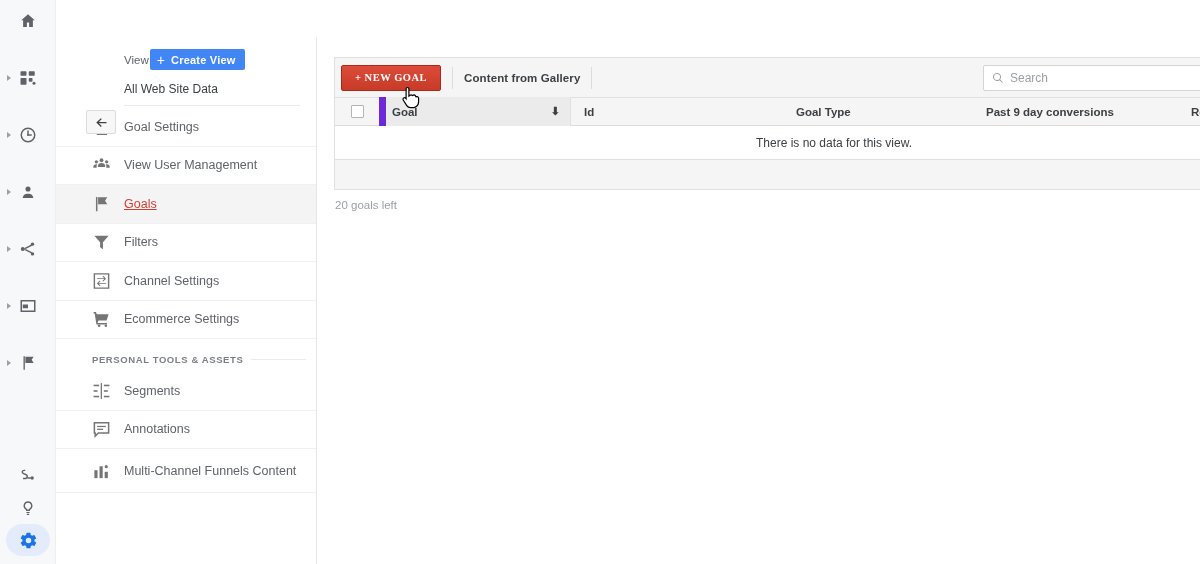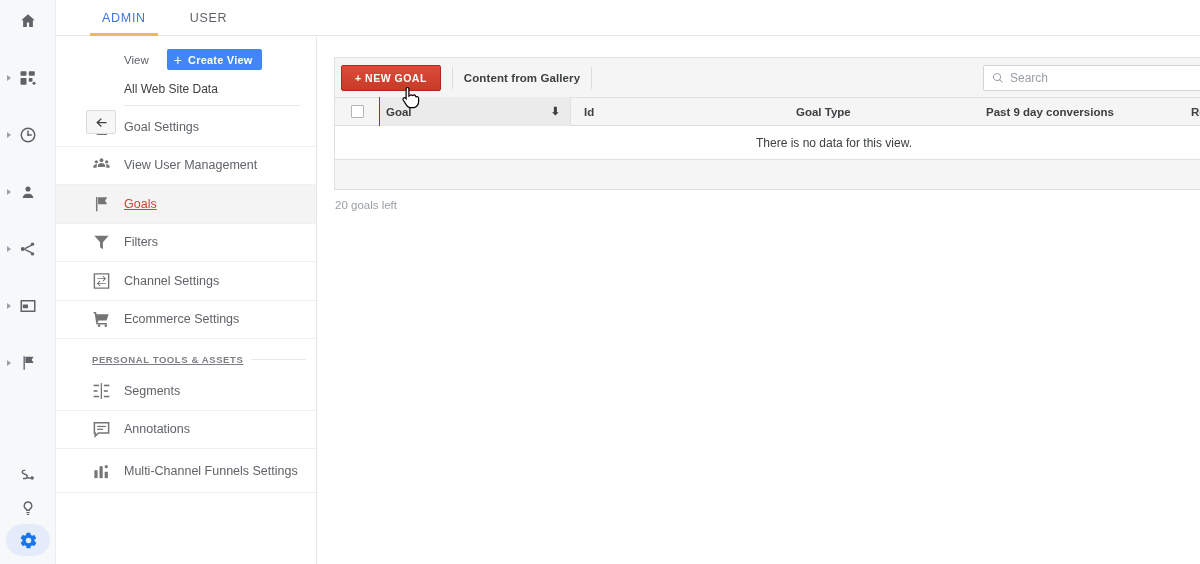--- a/index.html
+++ b/index.html
@@ -56,21 +56,21 @@
     content: ""; position: absolute; left: 10px; right: 10px; bottom: 0;
     height: 3px; background: #e8b96c;
   }
 
   
   .sidebar {
     position: absolute; left: 56px; top: 37px; width: 261px; height: 527px;
     background: #fff; border-right: 1px solid #e4e6e9; overflow: hidden;
   }
   .view-block { padding: 12px 0 0 68px; }
-  .view-row { display: flex; align-items: center; gap: 18px; }
+  .view-row { display: flex; align-items: center; gap: 1px; }
   .view-label { font-size: 11.5px; color: #5f6368; }
   .create-view-btn {
     display: inline-flex; align-items: center; gap: 6px;
     background: #4285f4; color: #fff; border: none; border-radius: 2px;
     height: 21px; padding: 0 10px 0 7px;
     font-size: 11px; font-weight: bold; letter-spacing: .2px;
     font-family: "Liberation Sans", sans-serif; cursor: pointer;
   }
   .plus-ico { font-size: 14px; font-weight: 400; line-height: 1; }
   .view-name {
@@ -102,21 +102,20 @@
     font-size: 8.5px; color: #e8913a; font-weight: bold;
     letter-spacing: .4px; margin-left: 3px; vertical-align: 1px;
   }
   .section-head {
     display: flex; align-items: center; gap: 8px;
     padding: 15px 0 7px 36px; margin-right: 10px;
   }
   .section-head span {
     font-size: 9.5px; font-weight: bold; color: #7b7f84; letter-spacing: .6px;
     white-space: nowrap;
-    text-decoration: underline;
   }
   .section-head .rule { flex: 1; height: 1px; background: #e8eaed; }
   .mi-two-line { font-size: 12.5px; color: #5f6368; line-height: 14px; }
 
   
   .back-btn {
     position: absolute; left: 86px; top: 110px;
     width: 30px; height: 24px; background: #f7f7f7;
     border: 1px solid #dadce0; border-radius: 2px;
     display: flex; align-items: center; justify-content: center;
@@ -133,21 +132,21 @@
   .toolbar {
     position: relative; height: 40px; background: #f5f5f5;
     border: 1px solid #e0e0e0; border-bottom: none;
     display: flex; align-items: center; padding-left: 6px;
   }
   .new-goal-btn {
     height: 26px; padding: 0 13px; border-radius: 2px;
     background: linear-gradient(to bottom, #dd4b39, #c63b28);
     border: 1px solid #b0281a; color: #fff;
     font-size: 10.5px; font-weight: bold; letter-spacing: .5px;
-    font-family: Liberation Sans, sans-serif; cursor: pointer;
+    font-family: Liberation Serif, serif; cursor: pointer;
   }
   .tb-sep { width: 1px; height: 22px; background: #dcdcdc; margin: 0 11px; }
   .import-link {
     font-size: 11.5px; color: #3c4043; font-weight: bold;
     cursor: pointer; letter-spacing: .1px;
   }
   .search-wrap {
     position: absolute; left: 648px; top: 7px;
     width: 300px; height: 26px; background: #fff;
     border: 1px solid #d4d4d4; border-radius: 2px;
@@ -168,21 +167,21 @@
   }
   .th { display: flex; align-items: center; height: 43px; }
   .th-check { width: 44px; justify-content: center; }
   .chkbox {
     width: 13px; height: 13px; border: 1px solid #b5b5b5;
     background: #fff; border-radius: 1px; cursor: pointer;
   }
   .th-goal {
     width: 192px; background: #ebebeb; padding-left: 6px;
     justify-content: space-between; padding-right: 10px;
-    border-left: 1px solid #6d28d9; border-right: 1px solid #e0e0e0;
+    border-left: 7px solid #6d28d9; border-right: 1px solid #e0e0e0;
     height: 29px; cursor: pointer;
   }
   .sort-arrow { font-size: 11px; color: #3c4043; }
   .th-id { width: 178px; padding-left: 13px; }
   .th-type { width: 190px; margin-left: 47px; }
   .th-conv { width: 205px; }
   .th-rec { flex: 1; }
 
   .nodata-row {
     height: 33px; background: #fff;
@@ -309,30 +308,20 @@
         </span>
       </div>
       <div class="rail-admin">
         <svg viewBox="0 0 24 24">
           <path d="M19.4 13c.04-.3.06-.66.06-1s-.02-.7-.07-1l2.1-1.6a.5.5 0 0 0 .12-.64l-2-3.4a.5.5 0 0 0-.6-.22l-2.5 1a7.3 7.3 0 0 0-1.7-1l-.4-2.6a.5.5 0 0 0-.5-.42h-4a.5.5 0 0 0-.5.42l-.4 2.6c-.6.25-1.2.6-1.7 1l-2.5-1a.5.5 0 0 0-.6.22l-2 3.4a.5.5 0 0 0 .12.64L4.5 11c-.05.3-.07.66-.07 1s.02.7.07 1l-2.1 1.6a.5.5 0 0 0-.12.64l2 3.4c.13.22.4.3.6.22l2.5-1c.5.4 1.1.75 1.7 1l.4 2.6c.04.24.25.42.5.42h4c.25 0 .46-.18.5-.42l.4-2.6c.6-.25 1.2-.6 1.7-1l2.5 1c.22.08.47 0 .6-.22l2-3.4a.5.5 0 0 0-.12-.64L19.4 13zM12 15.5a3.5 3.5 0 1 1 0-7 3.5 3.5 0 0 1 0 7z"></path>
         </svg>
       </div>
     </div>
   </div>
 
-  <div class="topbar">
-    <div class="tabs">
-      <div class="tab active">
-        <span>ADMIN</span>
-      </div>
-      <div class="tab">
-        <span>USER</span>
-      </div>
-    </div>
-  </div>
 
   <div class="sidebar">
 
     <div class="view-block">
       <div class="view-row">
         <span class="view-label">View</span>
         <button class="create-view-btn">
           <span class="plus-ico">+</span>
           <span>Create View</span>
         </button>
@@ -442,21 +431,21 @@
 
       <div class="menu-item" style="height:44px">
         <span class="mi-ico">
           <svg viewBox="0 0 24 24">
             <rect x="3" y="11" width="4" height="10"></rect>
               <rect x="9.5" y="6" width="4" height="15"></rect>
               <rect x="16" y="13" width="4" height="8"></rect>
             <circle cx="18" cy="6.5" r="2"></circle>
           </svg>
         </span>
-        <span class="mi-two-line">Multi-Channel Funnels Settings</span>
+        <span class="mi-two-line">Multi-Channel Funnels Content</span>
       </div>
 
     </div>
 
   </div>
 
   <div class="back-btn">
     <svg viewBox="0 0 24 24">
       <path d="M20 11H7.8l4.6-4.6-1.4-1.4L3.6 12l7.4 7 1.4-1.4L7.8 13H20z"></path>
     </svg>

